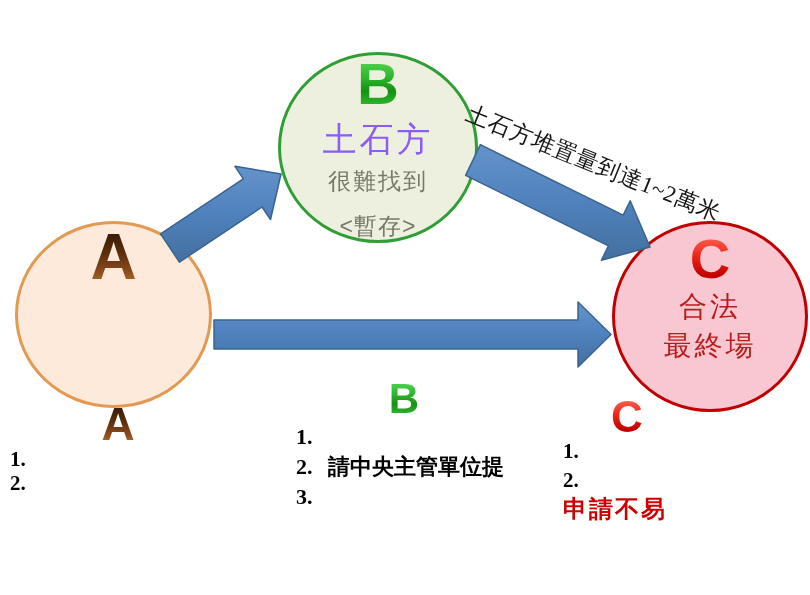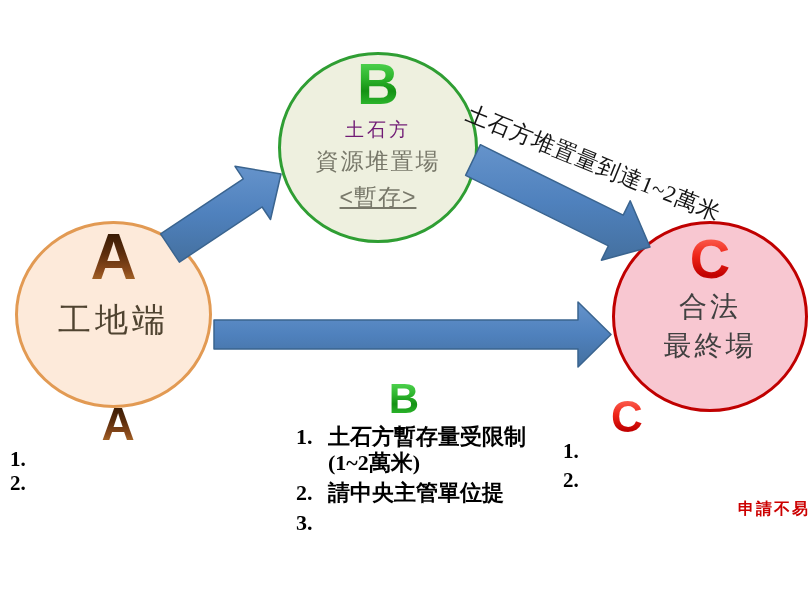--- a/index.html
+++ b/index.html
@@ -30,24 +30,24 @@
   @supports ((-webkit-background-clip:text) or (background-clip:text)) {
     .letter-a { background:linear-gradient(180deg,#331803 8%,#5d2e0d 45%,#8a4a1c 72%,#b5762e 96%);
                 -webkit-background-clip:text; background-clip:text; color:transparent; }
     .letter-b { background:linear-gradient(180deg,#57d957 5%,#2db52d 40%,#149114 62%,#36c436 95%);
                 -webkit-background-clip:text; background-clip:text; color:transparent; }
     .letter-c { background:linear-gradient(180deg,#ff6a5a 5%,#ee2417 45%,#c00000 80%,#e02020 100%);
                 -webkit-background-clip:text; background-clip:text; color:transparent; }
   }
 
   .node-a-title { margin-top:9px; font-size:33px; color:#4f4330; letter-spacing:4px; }
-  .node-b-line1 { margin-top:4px; font-size:19px; color:#701a75; letter-spacing:3px; }
+  .node-b-line1 { margin-top:4px; font-size:34px; color:#8b5cf6; letter-spacing:3px; }
   .node-b-line2 { margin-top:3px; font-size:23px; color:#78786a; letter-spacing:2px; }
-  .node-b-line3 { margin-top:5px; font-size:23px; color:#78786a; letter-spacing:1px;text-decoration:underline; }
-  .node-c-line  { font-size:28px; color:#404040; letter-spacing:3px; line-height:39px;text-align:right; }
+  .node-b-line3 { margin-top:14px; font-size:23px; color:#78786a; letter-spacing:1px; }
+  .node-c-line  { font-size:28px; color:#b91c1c; letter-spacing:3px; line-height:39px;text-align:right; }
   .node-c-line:first-of-type { margin-top:10px; }
 
   
   #arrows { position:absolute; left:0; top:0; z-index:3; }
 
   
   #arrow-annotation {
     position:absolute; left:473px; top:98px; z-index:4;
     font-family:"Liberation Serif","DejaVu Serif",serif;
     font-size:23px; color:#141414; white-space:nowrap;
@@ -75,21 +75,21 @@
   #notes-b .note-item { margin-bottom:4px; }
   #notes-c .note-item { margin-bottom:7px; }
   .note-num  { flex:0 0 auto; }
   #notes-a .note-num { width:37px; }
   #notes-b .note-num { width:32px; }
   #notes-c .note-num { width:41px; }
   .note-text { white-space:pre; }
   .note-suffix { color:#e02020; white-space:pre; }
 
   .notes-footer {
-    text-align:right; color:#cc0000; font-size:16px;
+    text-align:left; color:#cc0000; font-size:24px;
     margin-top:3px; letter-spacing:2px;
   }
 </style>
 </head>
 <body>
 
 <div id="stage">
 
   <svg id="arrows" width="810" height="595" viewBox="0 0 810 595">
     <defs>
@@ -99,27 +99,26 @@
         <stop offset="1" stop-color="#44709f"></stop>
       </linearGradient>
     </defs>
     <polygon points="179.4,262.1 262.1,207 270.5,219.5 281,174 235,166.3 243.3,178.8 160.6,233.9" fill="url(#gradBlue)" stroke="#3a648f" stroke-width="1.5" stroke-linejoin="round"></polygon>
     <polygon points="465.6,175.3 608.4,245.8 601.4,260.2 650,247 630.2,200.8 623.2,215.2 480.4,144.7" fill="url(#gradBlue)" stroke="#3a648f" stroke-width="1.5" stroke-linejoin="round"></polygon>
     <polygon points="214,320 578,320 578,302 611,334.5 578,367 578,349 214,349" fill="url(#gradBlue)" stroke="#3a648f" stroke-width="1.5" stroke-linejoin="round"></polygon>
   </svg>
 
   <div class="node" id="node-a">
     <div class="big-letter letter-a">A</div>
-    <div class="node-a-title">工地端</div>
   </div>
 
   <div class="node" id="node-b">
     <div class="big-letter letter-b">B</div>
     <div class="node-b-line1">土石方</div>
-    <div class="node-b-line2">資源堆置場</div>
+    <div class="node-b-line2">很難找到</div>
     <div class="node-b-line3">&lt;暫存&gt;</div>
   </div>
 
   <div class="node" id="node-c">
     <div class="big-letter letter-c">C</div>
     <div class="node-c-line">合法</div>
     <div class="node-c-line">最終場</div>
   </div>
 
   <div id="arrow-annotation">土石方堆置量到達1~2萬米</div>
@@ -133,22 +132,20 @@
       <span class="note-num">1.</span>
     </div>
     <div class="note-item">
       <span class="note-num">2.</span>
     </div>
   </div>
 
   <div class="notes" id="notes-b">
     <div class="note-item">
       <span class="note-num">1.</span>
-      <span class="note-text">土石方暫存量受限制
-(1~2萬米)</span>
     </div>
     <div class="note-item">
       <span class="note-num">2.</span>
       <span class="note-text">請中央主管單位提</span>
     </div>
     <div class="note-item">
       <span class="note-num">3.</span>
     </div>
   </div>
 

